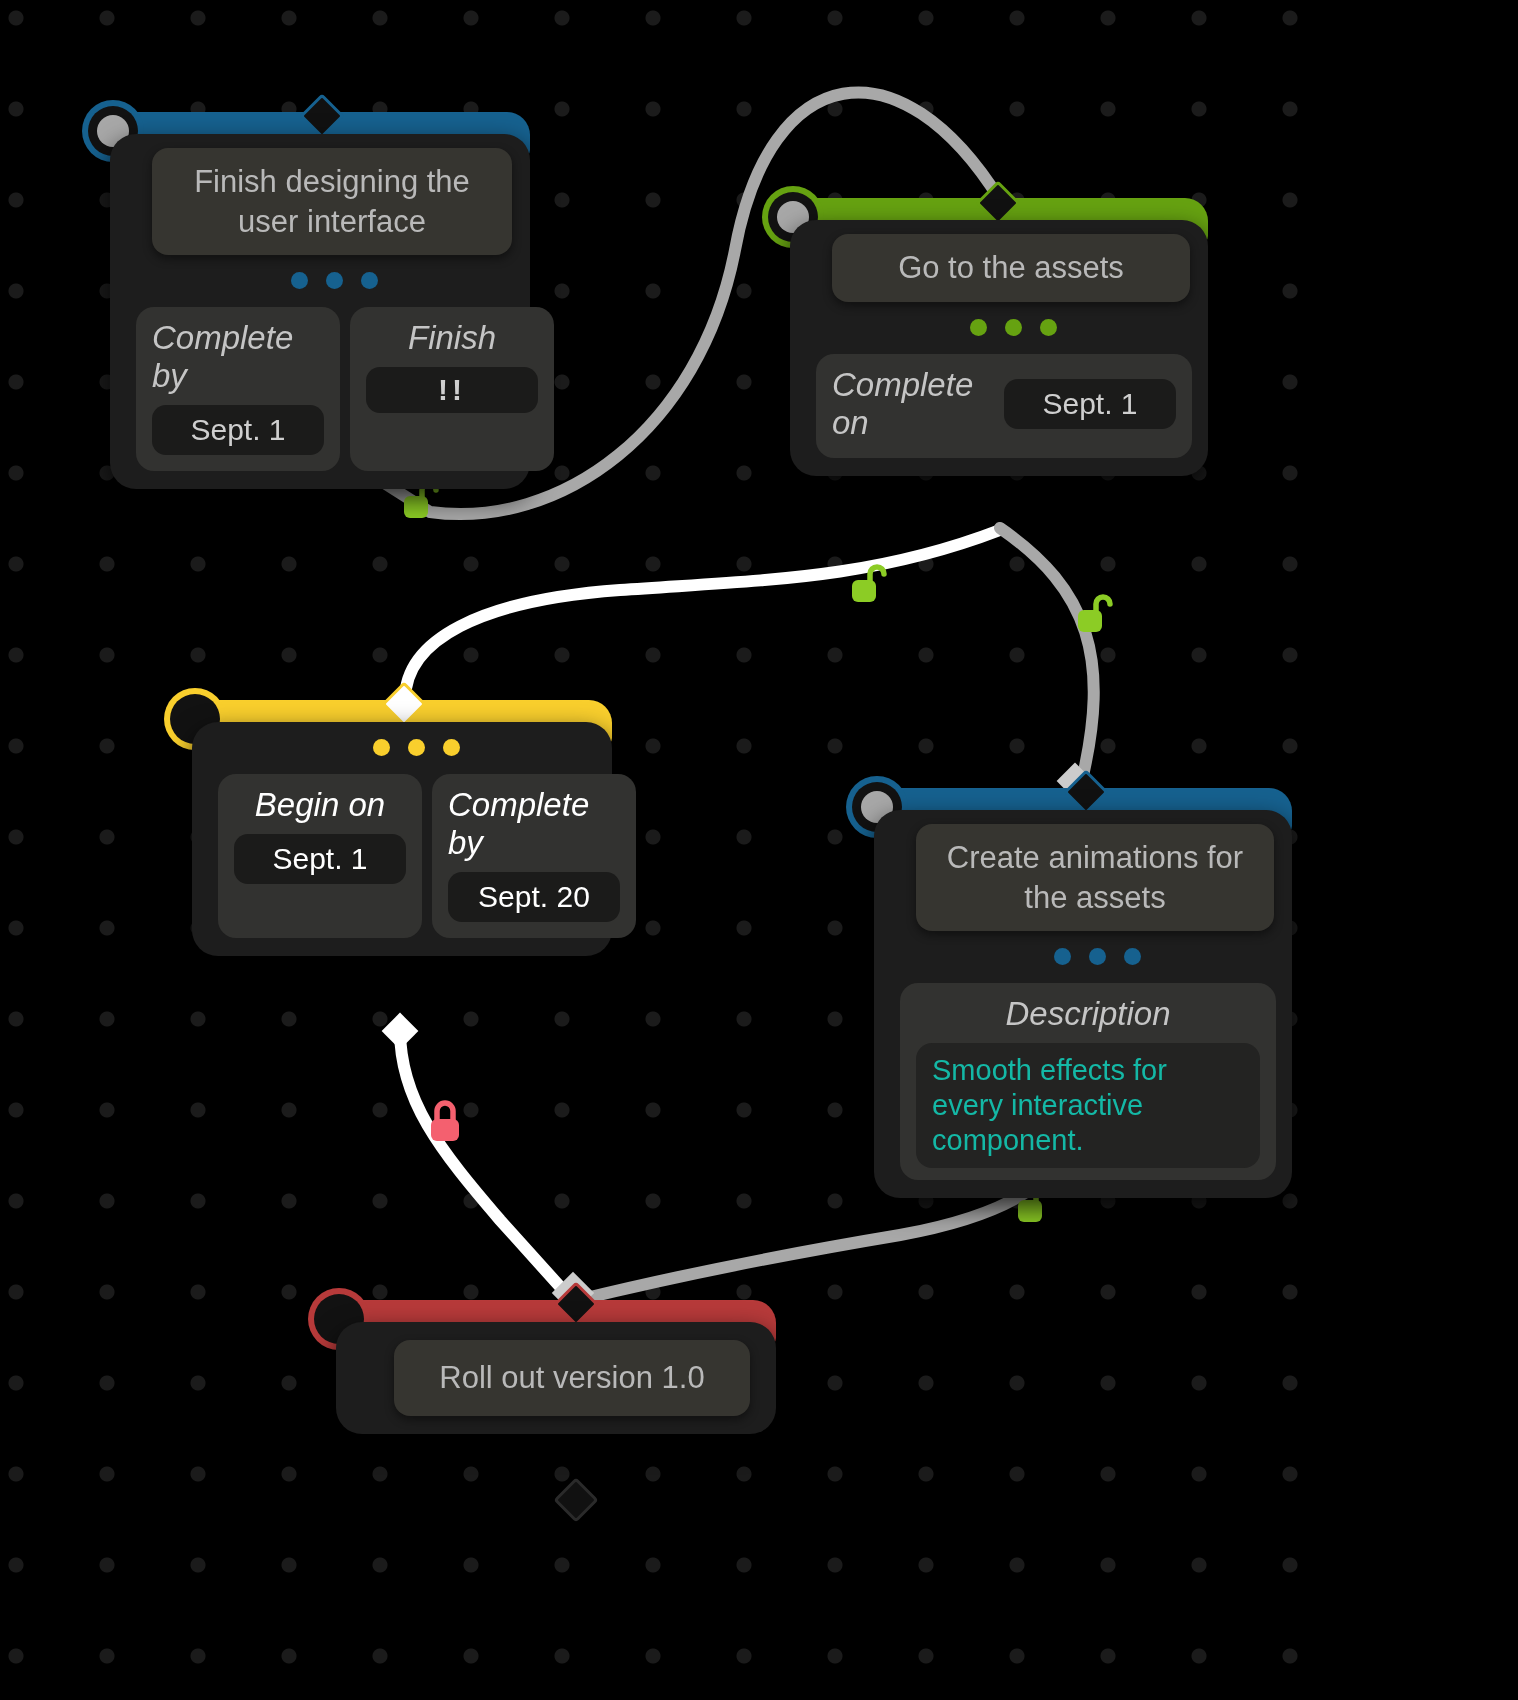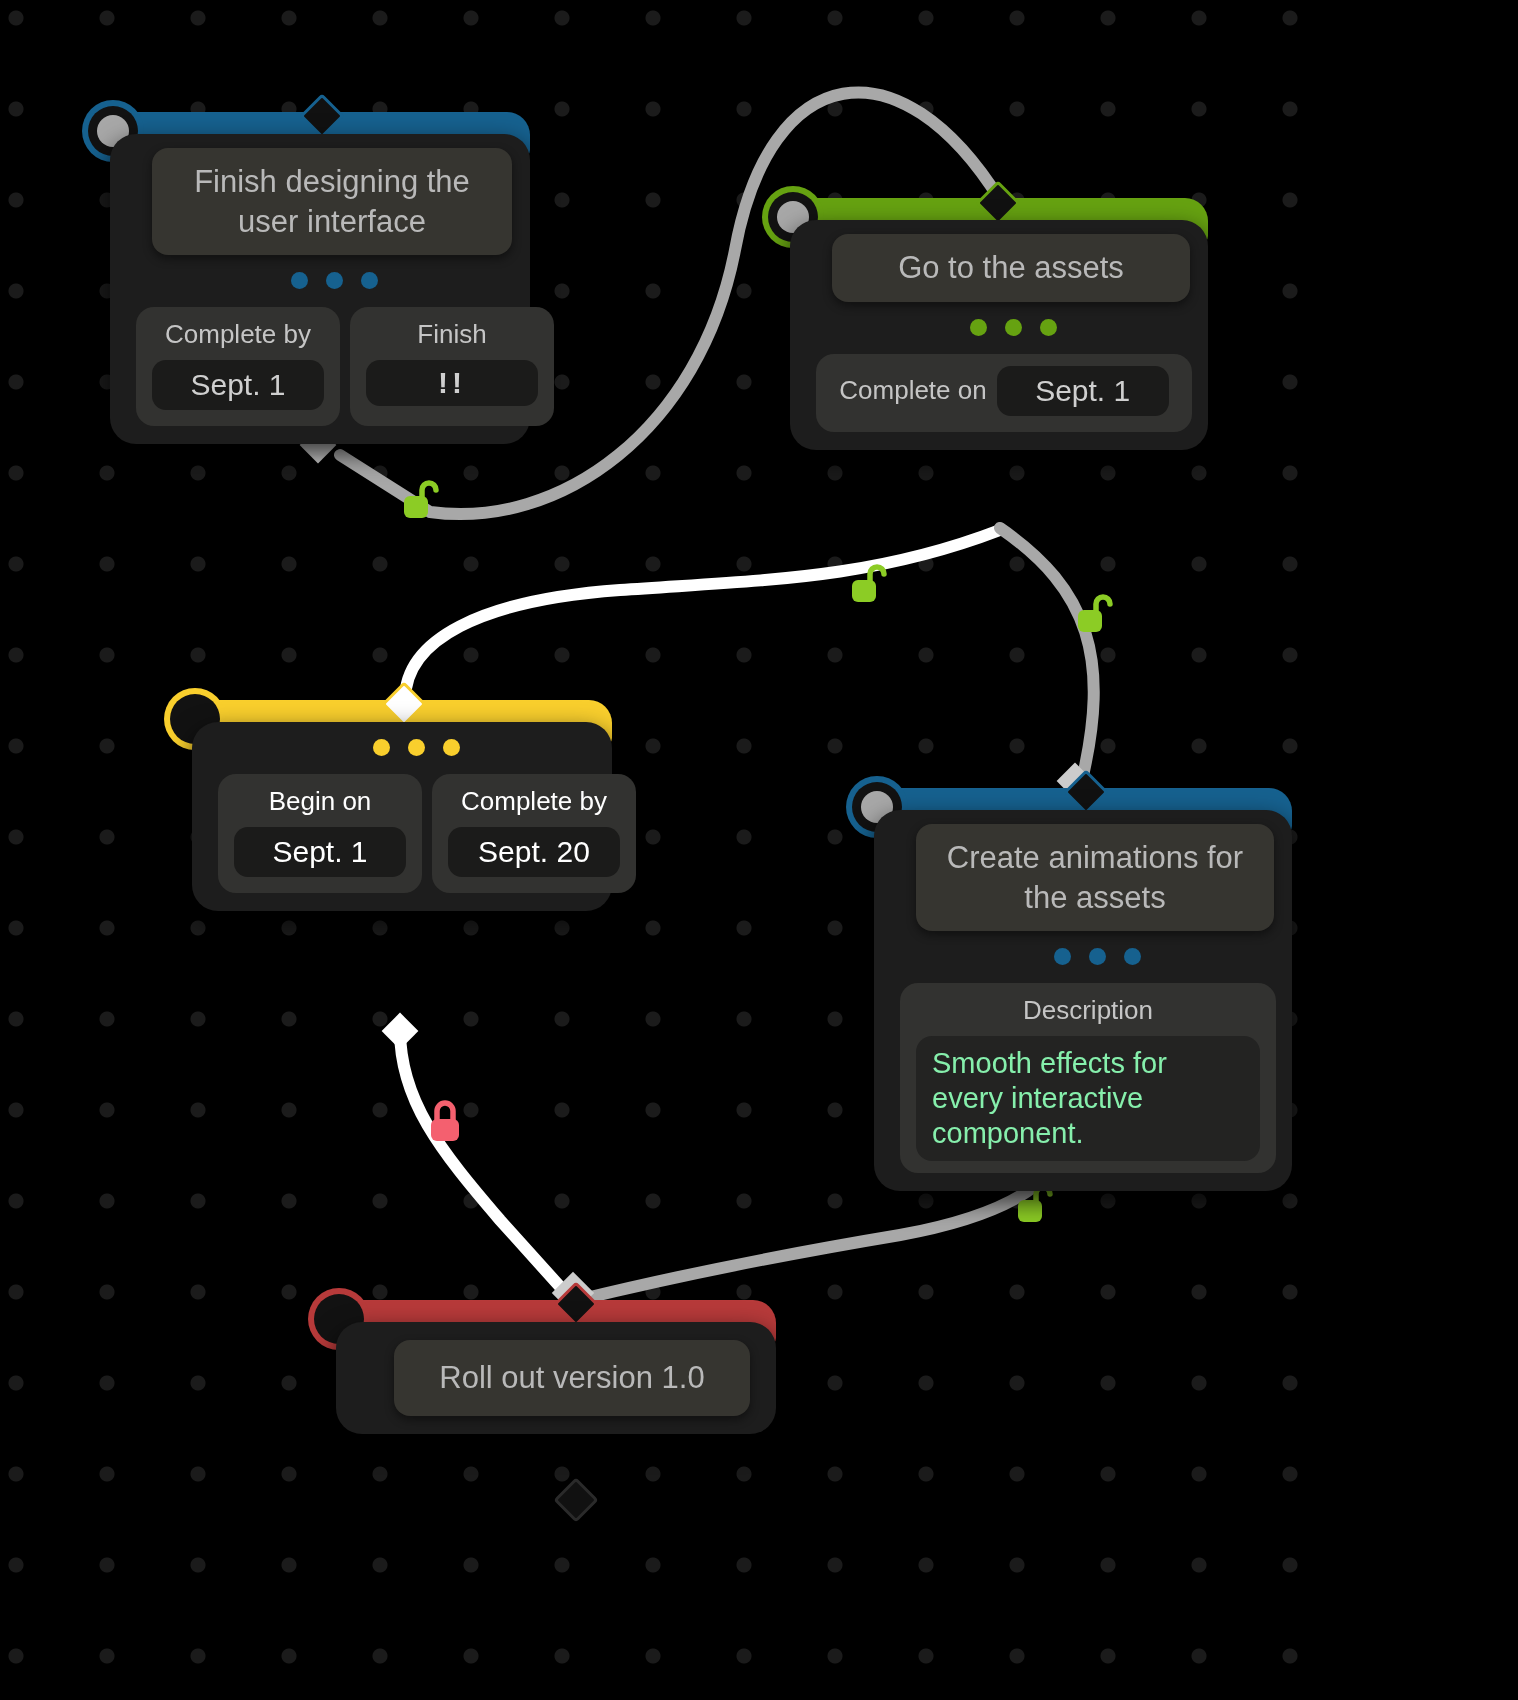--- a/index.html
+++ b/index.html
@@ -49,31 +49,31 @@
 
   
   .anchor{position:absolute;width:26px;height:26px;transform:rotate(45deg);border-radius:4px;}
 
   
   .fields{display:flex;gap:10px;margin:18px 16px 0 26px;}
   .field{
     background:#323230;border-radius:18px;padding:12px 16px 16px;
     display:flex;flex-direction:column;align-items:center;gap:10px;flex:1;
   }
-  .field .flabel{color:#c5c5c5;font-size:26px;}
+  .field .flabel{color:#c5c5c5;font-size:33px;font-style:italic;}
   .node.selected .field .flabel{color:#ffffff;}
   .field .fvalue{
     background:#1b1b1a;border-radius:14px;padding:8px 26px;
     color:#cfcfcf;font-size:30px;min-width:120px;text-align:center;
   }
   .node.selected .field .fvalue{color:#ffffff;}
   .field.row{flex-direction:row;align-items:center;justify-content:center;}
   .urgency{letter-spacing:4px;color:#c81414;font-size:40px;font-weight:bold;line-height:1;padding:10px 30px;}
   .descbox{
-    background:#232322;border-radius:16px;padding:10px 16px;color:#86efac;font-size:29px;
+    background:#232322;border-radius:16px;padding:10px 16px;color:#14b8a6;font-size:29px;
     line-height:1.2;text-align:left;width:100%;box-sizing:border-box;
   }
 
   
   .lock{position:absolute;width:40px;height:44px;}
 </style>
 </head>
 <body>
 
 <div id="canvas">

